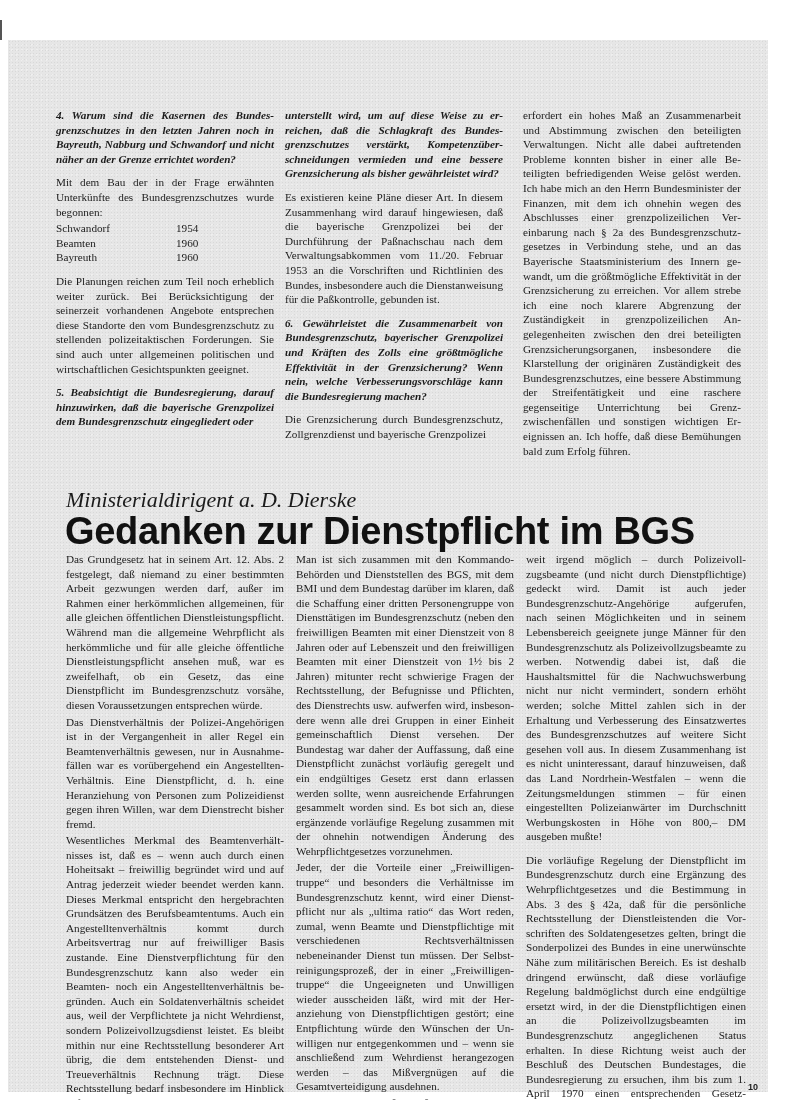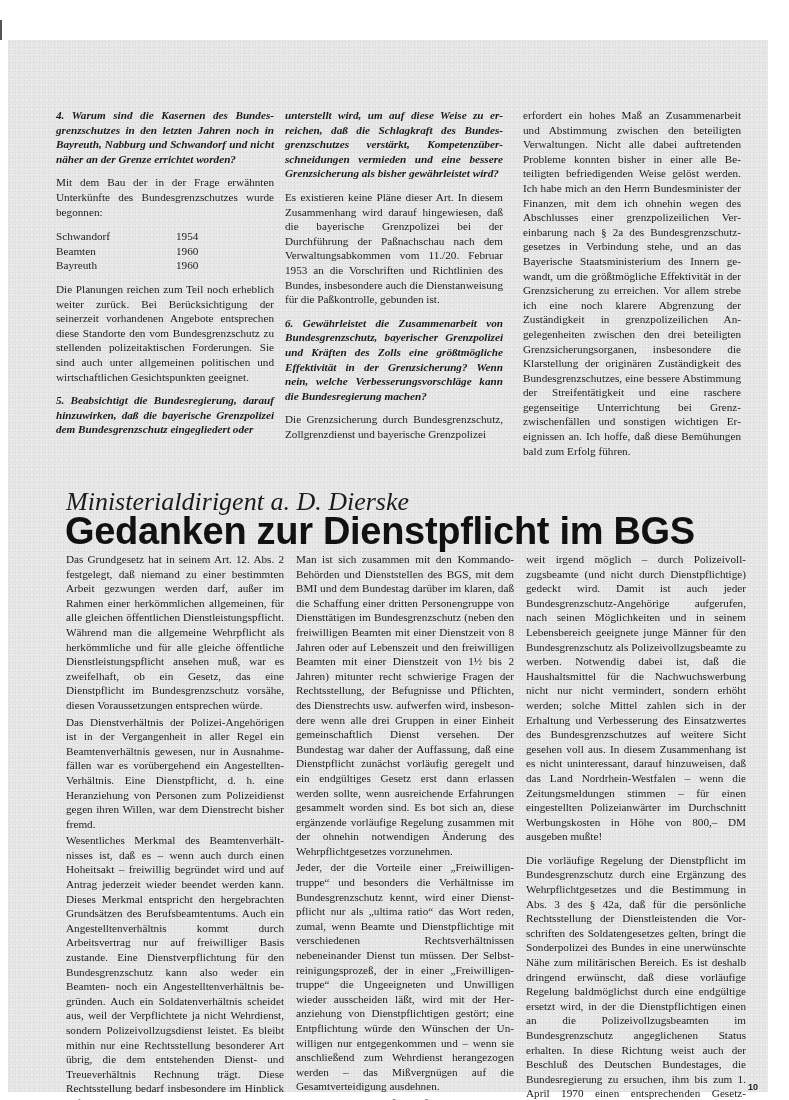--- a/index.html
+++ b/index.html
@@ -18,32 +18,32 @@
       background-size: 3px 3px, 5px 5px;
       background-position: 0 0, 1px 2px;
     }
     .col {
       position: absolute;
       font-family: "Liberation Serif", "DejaVu Serif", serif;
       font-size: 11.2px; line-height: 14.6px;
       text-align: justify; hyphens: manual;
     }
     .col p { margin: 0 0 9px 0; }
-    .col p.tight { margin-bottom: 10px; }
+    .col p.tight { margin-bottom: 2px; }
     .q { font-style: italic; font-weight: bold; }
     .c1 { left: 48px; top: 68px; width: 218px; }
     .c2 { left: 277px; top: 68px; width: 218px; }
     .c3 { left: 515px; top: 68px; width: 218px; }
     table.years { border-collapse: collapse; margin: 0 0 9px 0; font-size: 11.2px; line-height: 14.6px; }
     table.years td { padding: 0; }
     table.years td.place { width: 120px; margin-left: 32px; }
     .byline {
       position: absolute; left: 58px; top: 447px;
       font-family: "Liberation Serif", "DejaVu Serif", serif;
-      font-style: italic; font-size: 26px; color: #1b1b1b; text-align: center;
+      font-style: italic; font-size: 22px; color: #1b1b1b; text-align: center;
     }
     .headline {
       position: absolute; left: 57px; top: 470px;
       font-family: "Liberation Sans", "DejaVu Sans", sans-serif;
       font-weight: bold; font-size: 38px; letter-spacing: -0.3px; color: #111;
     }
     .a1 { left: 58px; top: 512px; width: 218px; }
     .a2 { left: 288px; top: 512px; width: 218px; }
     .a3 { left: 518px; top: 512px; width: 220px; }
     .a1 p, .a2 p { margin-bottom: 2px; }

